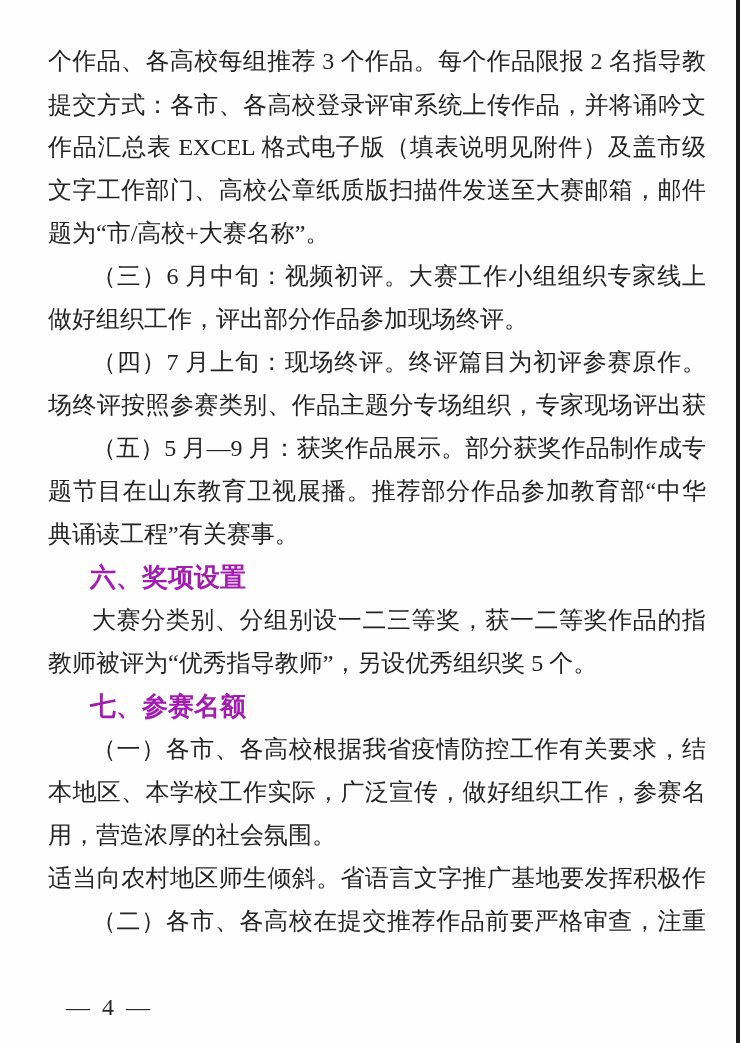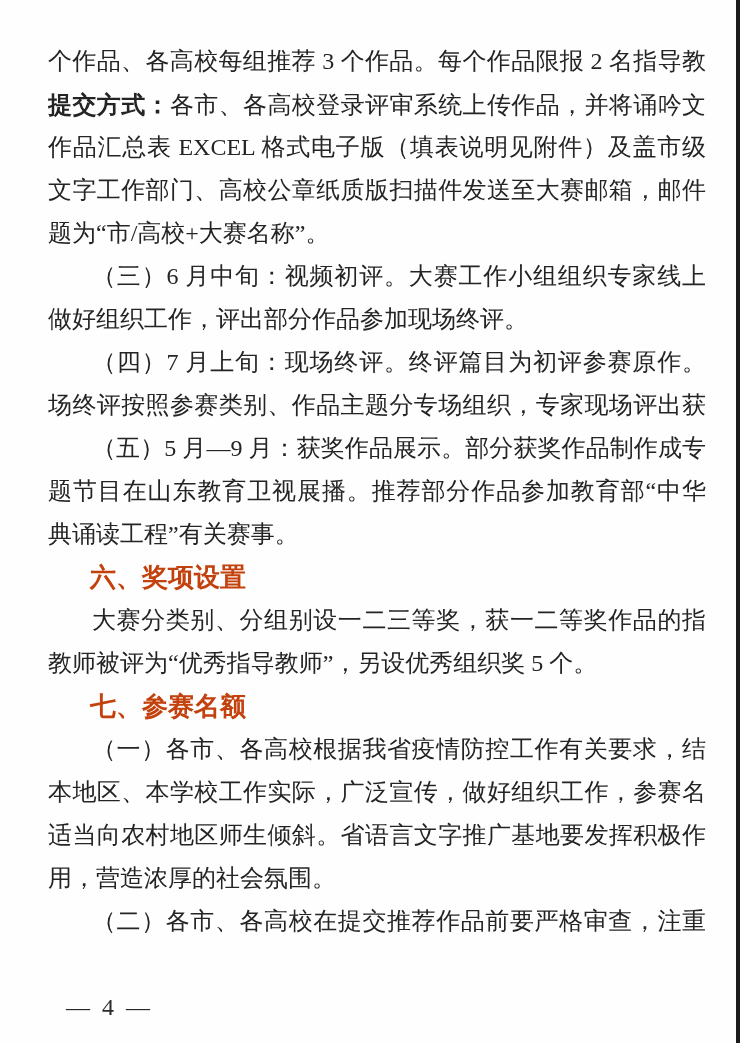--- a/index.html
+++ b/index.html
@@ -39,31 +39,31 @@
     text-align-last: justify;
     overflow: hidden;
   }
   .line.short {
     text-align: center;
     text-align-last: left;
   }
   .line.indent { text-indent: 44px; }
   .hei {
     font-family: "Liberation Sans", "DejaVu Sans", sans-serif;
-    font-weight: 700;
+    font-weight: 400;
     margin-top: 28px;
   }
   .heading {
     line-height: 43px;
     height: 43px;
     font-size: 26px;
     padding-left: 42px;
     font-family: "Liberation Sans", "DejaVu Sans", sans-serif;
     font-weight: 700;
-    color: #c2410c;
+    color: #a21caf;
     text-align: left;
   }
   .page-number {
     position: absolute;
     left: 66px;
     top: 994px;
     font-size: 24px;
     letter-spacing: 3px;
     color: #2a2a2a;
   }
@@ -104,22 +104,22 @@
     <div class="para">
       <div class="line indent">大赛分类别、分组别设一二三等奖，获一二等奖作品的指导</div>
       <div class="line short">教师被评为“优秀指导教师”，另设优秀组织奖 5 个。</div>
     </div>
 
     <div class="heading">七、参赛名额</div>
 
     <div class="para">
       <div class="line indent">（一）各市、各高校根据我省疫情防控工作有关要求，结合</div>
       <div class="line">本地区、本学校工作实际，广泛宣传，做好组织工作，参赛名额</div>
+      <div class="line short">用，营造浓厚的社会氛围。</div>
       <div class="line">适当向农村地区师生倾斜。省语言文字推广基地要发挥积极作</div>
-      <div class="line short">用，营造浓厚的社会氛围。</div>
     </div>
 
     <div class="para">
       <div class="line indent">（二）各市、各高校在提交推荐作品前要严格审查，注重提</div>
     </div>
 
   </div>
 
   <div class="page-number">— 4 —</div>
 

